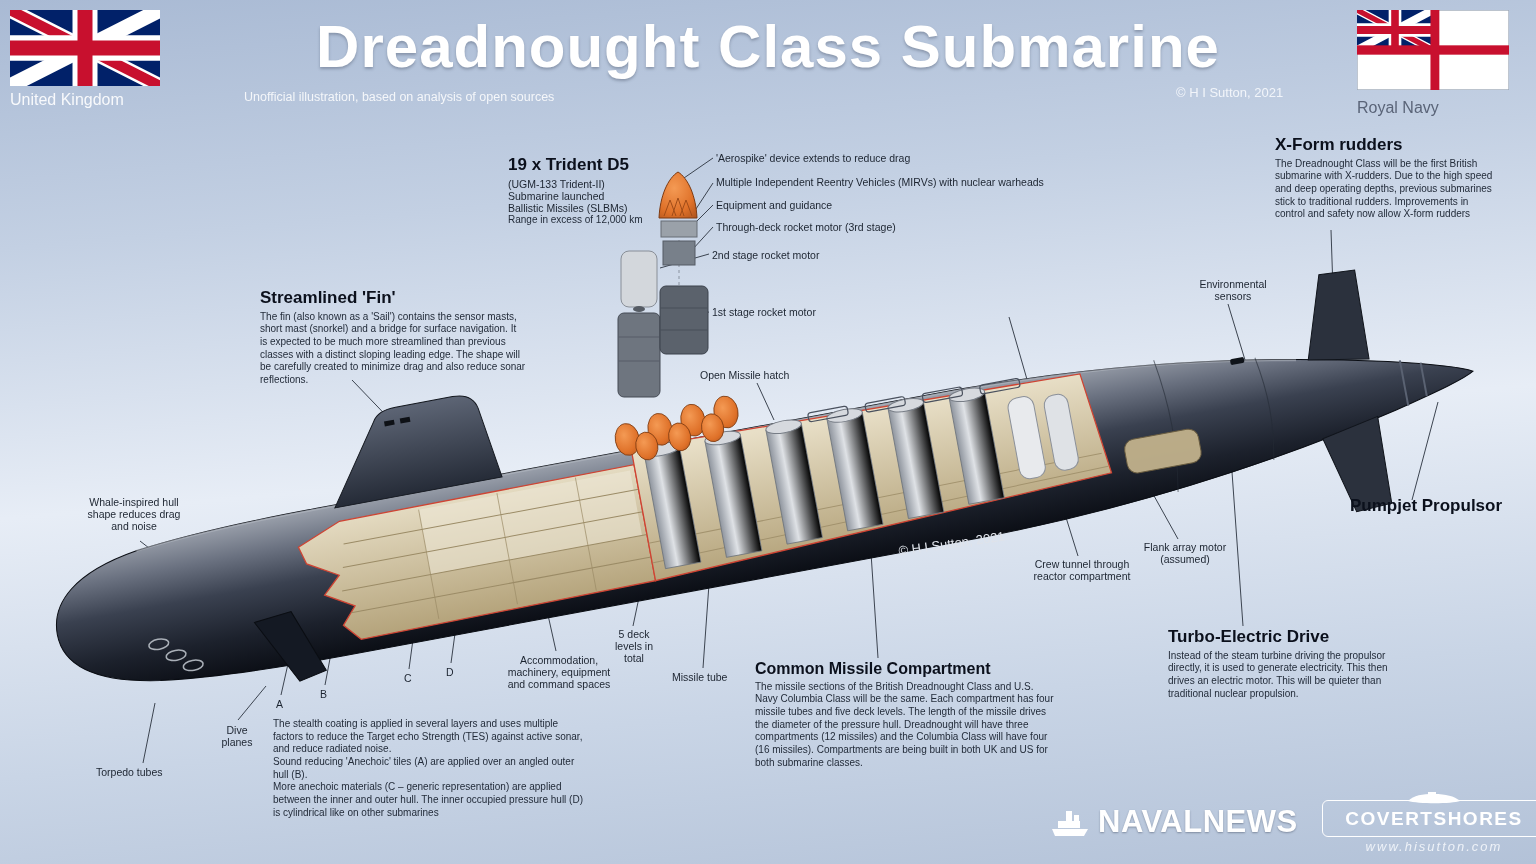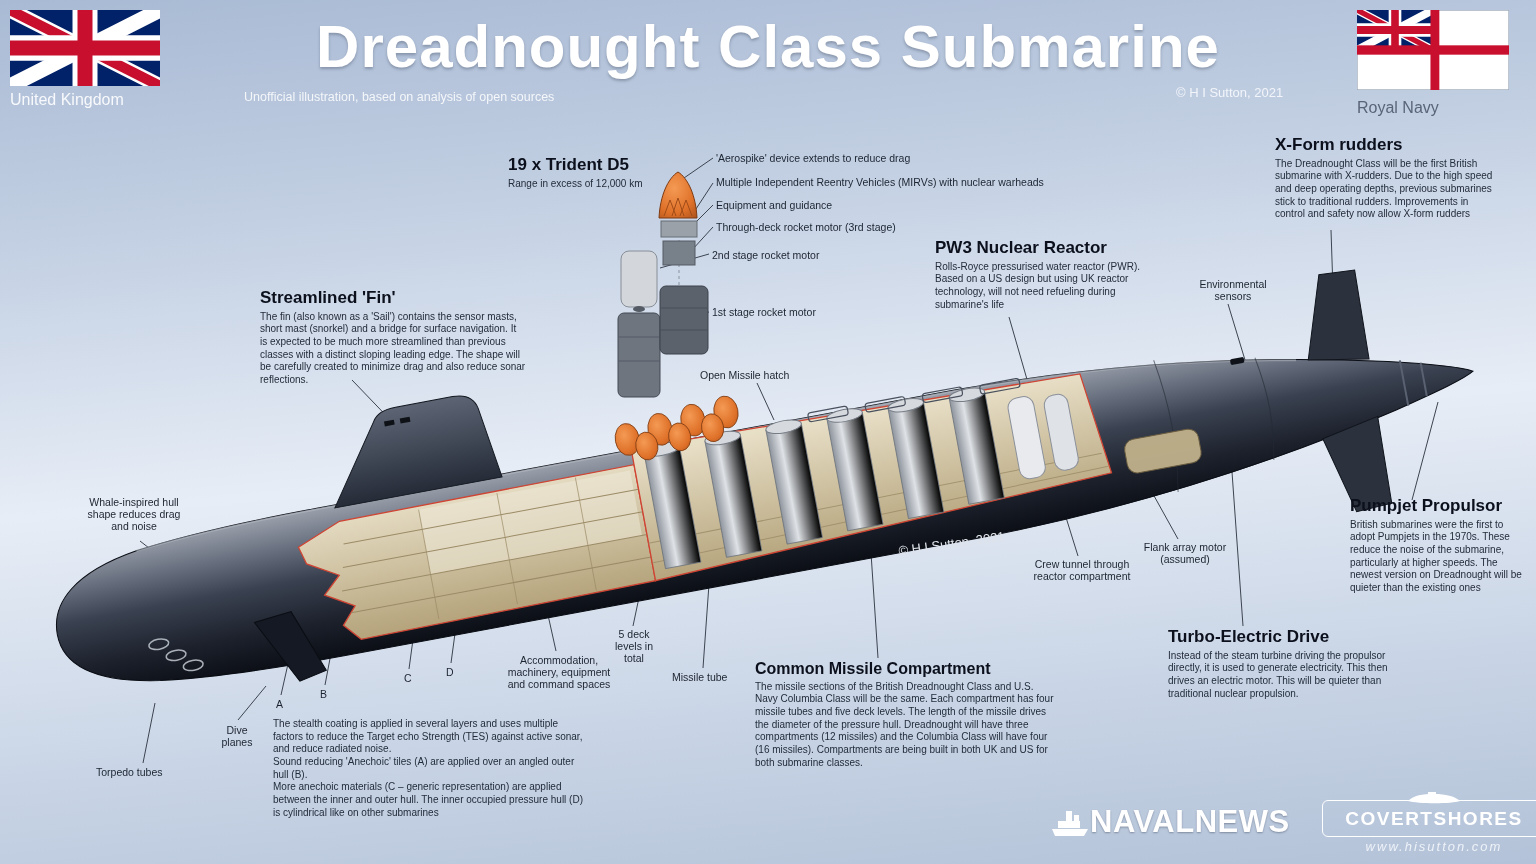--- a/index.html
+++ b/index.html
@@ -20,21 +20,21 @@
   .rn-label{left:1357px;top:99px;width:152px;color:#5a6478;}
   .h{font-weight:700;color:#0b101c;line-height:1.1;margin:0 0 3px 0;}
   .h17{font-size:17px;}
   .h16{font-size:16px;}
   .body{font-size:10px;line-height:1.27;color:#232c3a;}
   .callout{font-size:10.5px;color:#1c2430;line-height:1.15;}
   .center{text-align:center;}
   .pre{white-space:pre-line;}
   .hull-credit{left:898px;top:536px;font-size:13px;color:#dfe3ea;transform:rotate(-8deg);}
   
-  .navalnews{left:1050px;top:804px;display:flex;align-items:center;gap:0;}
+  .navalnews{left:1050px;top:804px;display:flex;align-items:center;gap:8px;}
   .navalnews .word{font-size:31px;font-weight:700;color:#ffffff;letter-spacing:.5px;text-shadow:0 1px 2px rgba(40,50,70,.4);}
   .covertshores{left:1322px;top:800px;width:224px;text-align:center;}
   .cs-box{position:relative;border:1.5px solid #fff;border-radius:6px;padding:7px 4px 6px 4px;}
   .cs-word{font-size:19px;font-weight:700;color:#fff;letter-spacing:1.5px;}
   .cs-sub-icon{position:absolute;left:50%;top:-9px;transform:translateX(-50%);}
   .cs-url{margin-top:2px;font-size:13px;color:#eef2f8;letter-spacing:2px;font-style:italic;}
   .hidden-defs{position:absolute;width:0;height:0;overflow:hidden;}
 </style>
 </head>
 <body>
@@ -240,53 +240,51 @@
   <svg class="abs" style="left:1357px;top:10px" width="152" height="80" viewBox="0 0 120 60" preserveAspectRatio="none">
     <rect x="0" y="0" width="120" height="60" fill="#ffffff" stroke="#9aa5b5" stroke-width="1"></rect>
     <use href="#union-jack" x="0" y="0" width="60" height="30"></use>
     <rect x="0" y="26.5" width="120" height="7" fill="#C8102E"></rect>
     <rect x="58" y="0" width="7" height="60" fill="#C8102E"></rect>
   </svg>
   <div class="abs flaglabel rn-label">Royal Navy</div>
 
   <div class="abs" style="left:508px;top:156px;width:160px">
     <div class="h h17">19 x Trident D5</div>
+    <div class="callout pre">(UGM-133 Trident-II)
+Submarine launched
+Ballistic Missiles (SLBMs)</div>
     <div class="body" style="">Range in excess of 12,000 km</div>
   </div>
 
   <div class="abs callout" style="left:716px;top:152px;width:220px">'Aerospike' device extends to reduce drag</div>
   <div class="abs callout" style="left:716px;top:176px;width:335px">Multiple Independent Reentry Vehicles (MIRVs) with nuclear warheads</div>
   <div class="abs callout" style="left:716px;top:199px;width:200px">Equipment and guidance</div>
   <div class="abs callout" style="left:716px;top:221px;width:230px">Through-deck rocket motor (3rd stage)</div>
   <div class="abs callout" style="left:712px;top:249px;width:160px">2nd stage rocket motor</div>
   <div class="abs callout" style="left:712px;top:306px;width:160px">1st stage rocket motor</div>
   <div class="abs callout" style="left:700px;top:369px;width:130px">Open Missile hatch</div>
 
   <div class="abs" style="left:260px;top:289px;width:266px">
     <div class="h h17">Streamlined 'Fin'</div>
     <div class="body">The fin (also known as a 'Sail') contains the sensor masts, short mast (snorkel) and a bridge for surface navigation. It is expected to be much more streamlined than previous classes with a distinct sloping leading edge. The shape will be carefully created to minimize drag and also reduce sonar reflections.</div>
   </div>
 
-  <div class="abs" style="left:935px;top:239px;width:208px">
-    <div class="h h17">PW3 Nuclear Reactor</div>
-    <div class="body">Rolls-Royce pressurised water reactor (PWR). Based on a US design but using UK reactor technology, will not need refueling during submarine's life</div>
-  </div>
 
   <div class="abs" style="left:1275px;top:136px;width:218px">
     <div class="h h17">X-Form rudders</div>
     <div class="body">The Dreadnought Class will be the first British submarine with X-rudders. Due to the high speed and deep operating depths, previous submarines stick to traditional rudders. Improvements in control and safety now allow X-form rudders</div>
   </div>
 
   <div class="abs callout center" style="left:1188px;top:278px;width:90px">Environmental sensors</div>
 
   <div class="abs callout center" style="left:78px;top:496px;width:112px">Whale-inspired hull shape reduces drag and noise</div>
 
   <div class="abs" style="left:1350px;top:497px;width:172px">
     <div class="h h17">Pumpjet Propulsor</div>
-    <div class="body">British submarines were the first to adopt Pumpjets in the 1970s. These reduce the noise of the submarine, particularly at higher speeds. The newest version on Dreadnought will be quieter than the existing ones</div>
   </div>
 
   <div class="abs callout center" style="left:1028px;top:558px;width:108px">Crew tunnel through reactor compartment</div>
 
   <div class="abs callout center" style="left:1140px;top:541px;width:90px">Flank array motor (assumed)</div>
 
   <div class="abs" style="left:1168px;top:628px;width:228px">
     <div class="h h17">Turbo-Electric Drive</div>
     <div class="body">Instead of the steam turbine driving the propulsor directly, it is used to generate electricity. This then drives an electric motor. This will be quieter than traditional nuclear propulsion.</div>
   </div>

